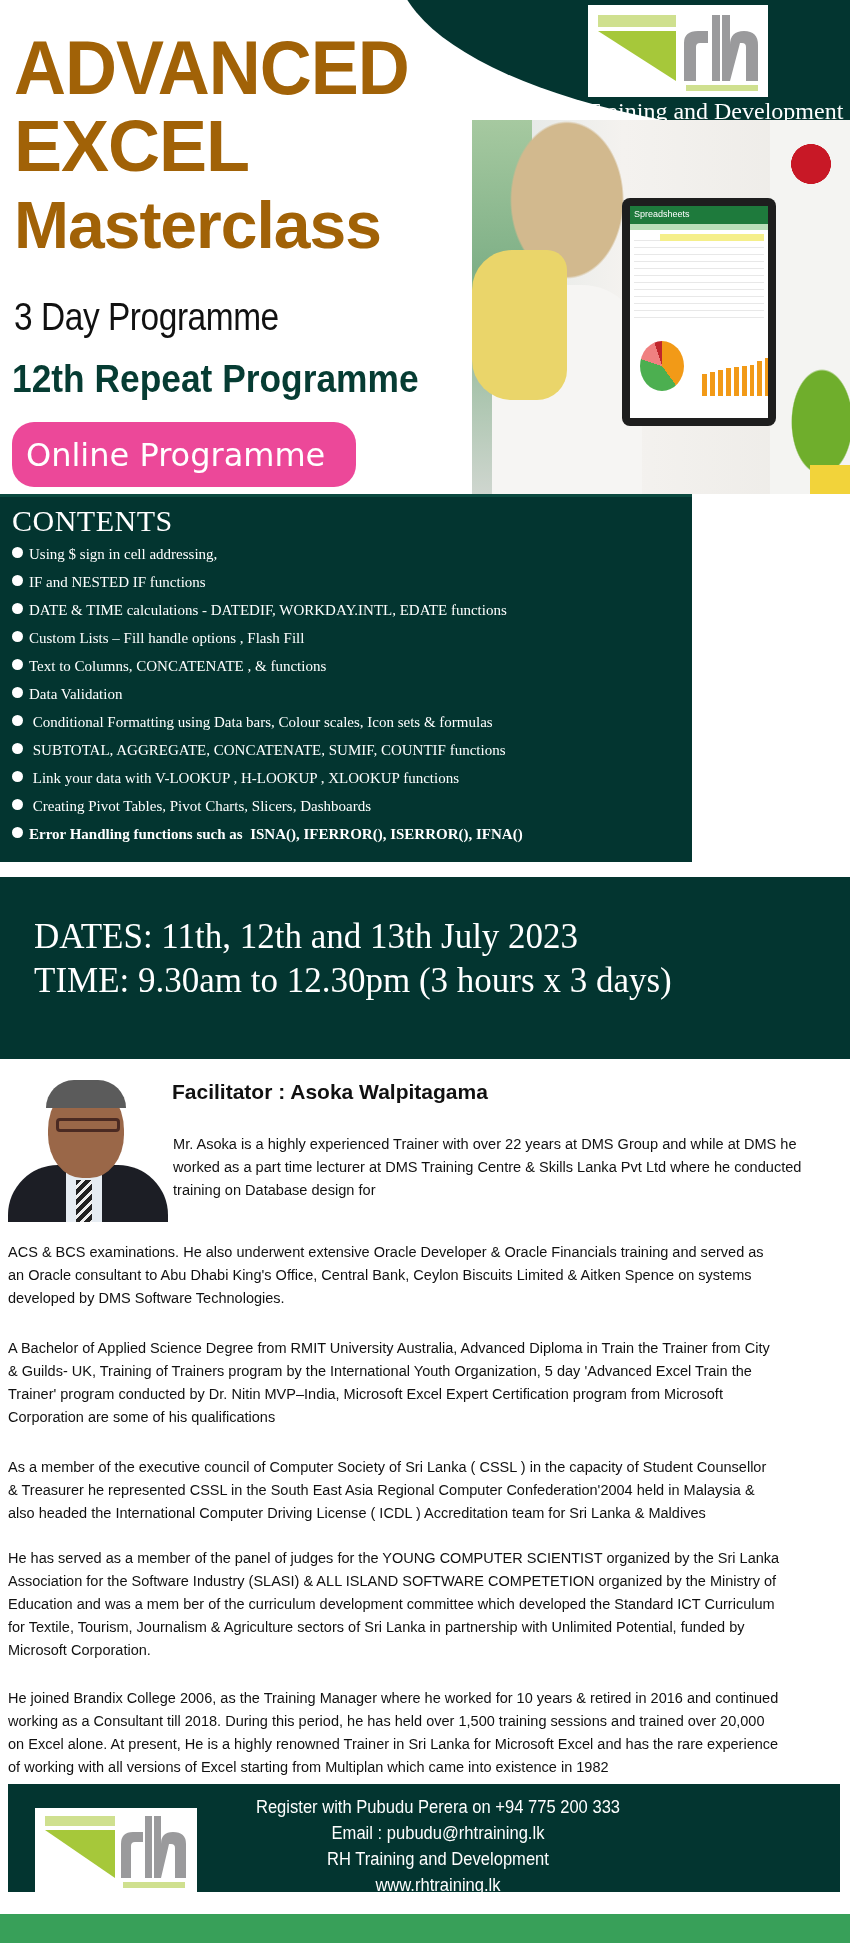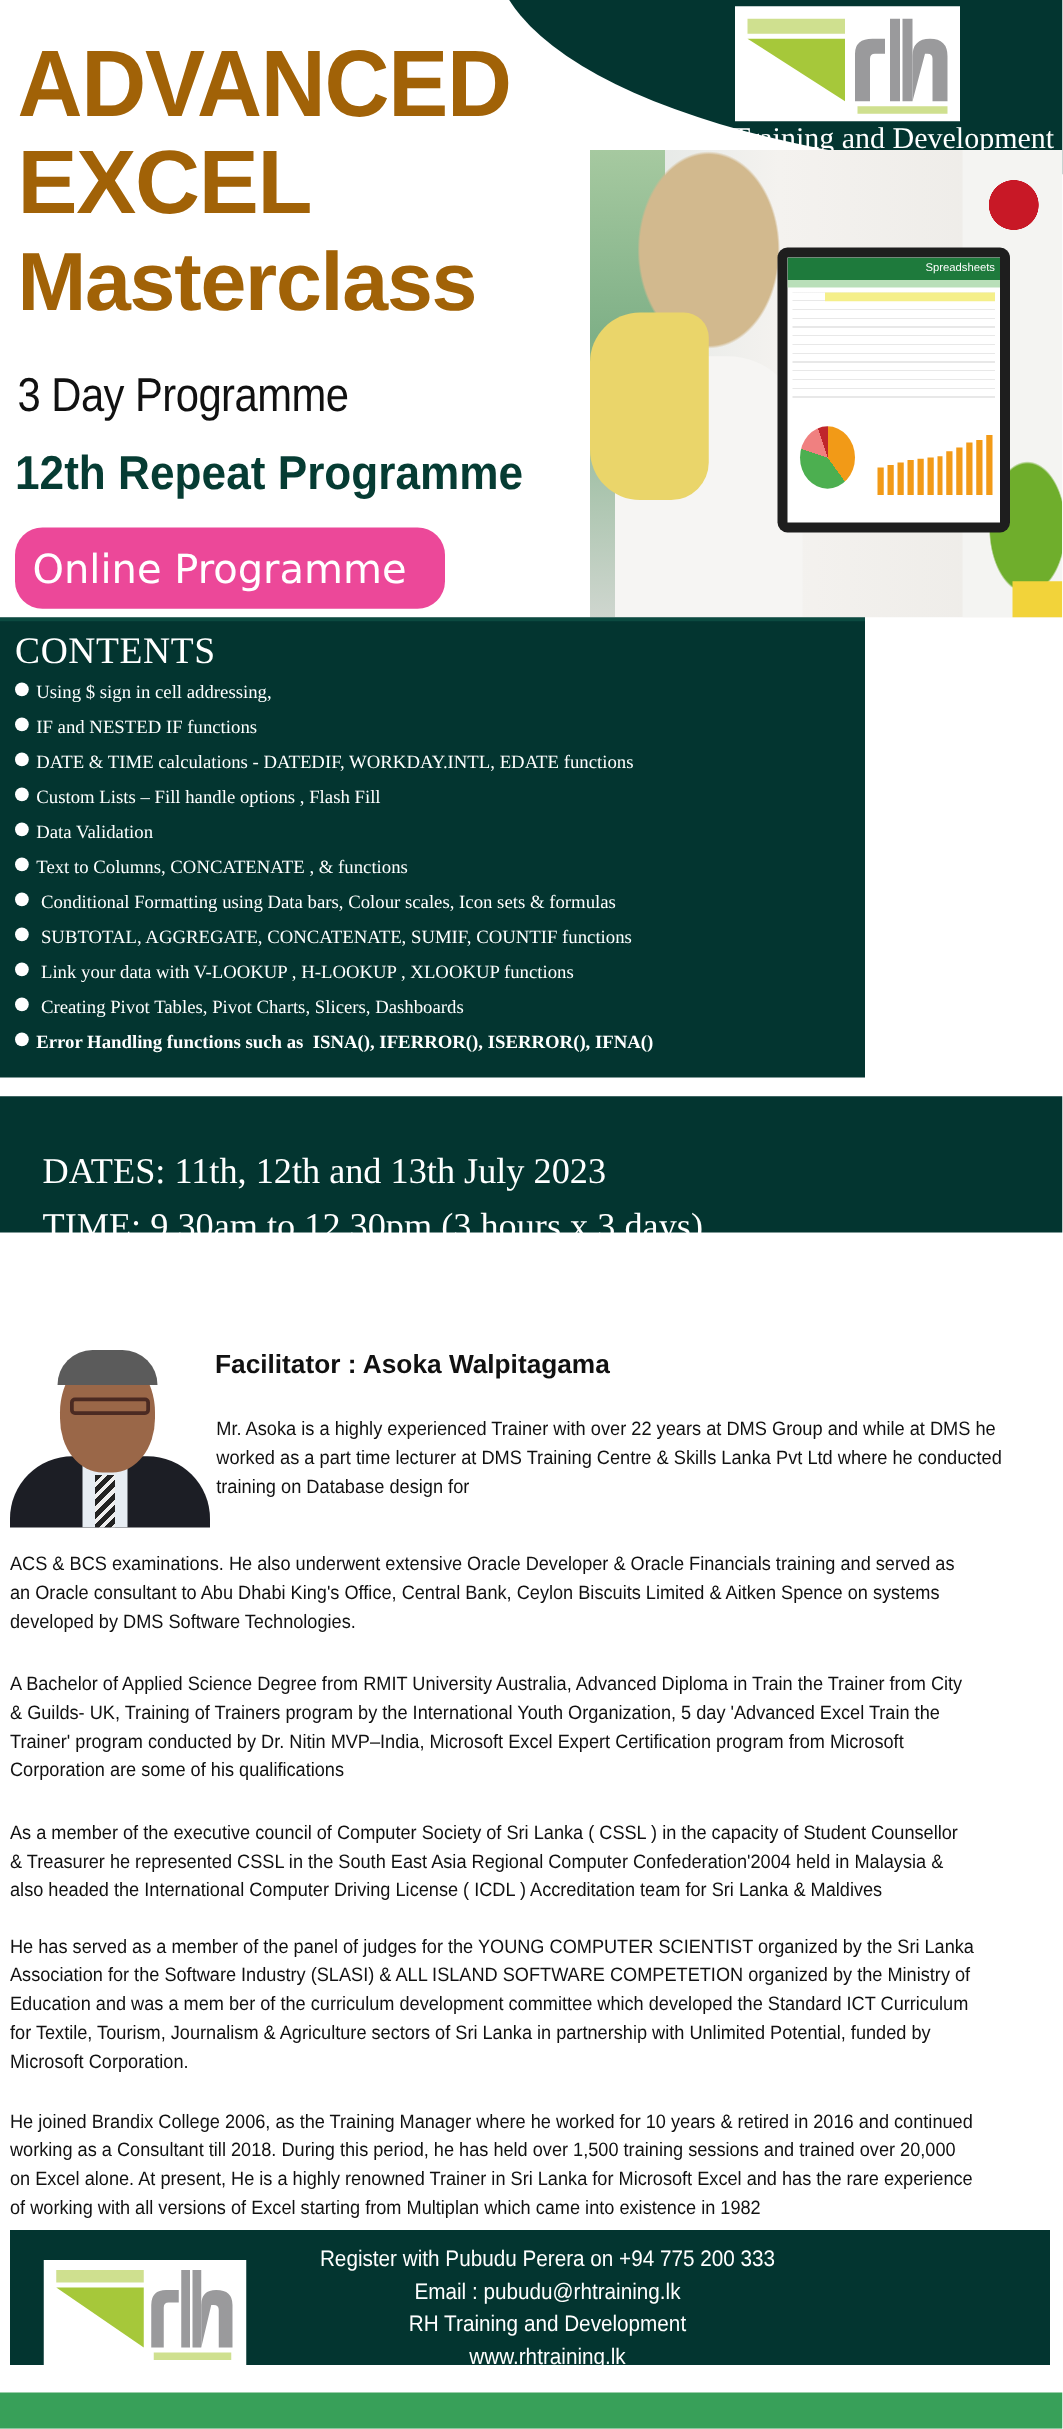--- a/index.html
+++ b/index.html
@@ -23,40 +23,40 @@
 
   .photo { position: absolute; left: 472px; top: 120px; width: 378px; height: 374px; overflow: hidden; background: linear-gradient(90deg,#dfe5e3 0%, #f4f2ef 40%, #eceae6 100%); }
   .photo .shelf { position:absolute; left:0; top:0; width: 60px; height: 374px; background: linear-gradient(180deg,#a6c9a0,#7fb087 40%, #cfd6cf); }
   .photo .wall { position:absolute; right:0; top:0; width: 80px; height: 374px; background: #f4f4f2; }
   .photo .flower { position:absolute; right: 14px; top: 20px; width: 50px; height: 60px; background: radial-gradient(circle at 50% 40%, #c81826 0 45%, transparent 46%); }
   .photo .pot { position:absolute; right: 0px; top: 345px; width: 40px; height: 30px; background: #f2d33a; }
   .photo .plant { position:absolute; right: 0px; top: 230px; width: 70px; height: 120px; background: radial-gradient(ellipse at 60% 60%, #6fae2c 0 50%, transparent 52%); }
   .woman-hair { position:absolute; left: 30px; top: -10px; width: 130px; height: 180px; background: radial-gradient(ellipse at 50% 50%, #d2b98e 0 60%, transparent 62%); }
   .woman-body { position:absolute; left: 20px; top: 165px; width: 150px; height: 230px; background: #f6f5f3; border-radius: 60px 60px 0 0; }
   .woman-scarf { position:absolute; left: 0px; top: 130px; width: 95px; height: 150px; background: #ead56a; border-radius: 40px 20px 30px 40px; }
-  .monitor { position: absolute; left: 150px; top: 78px; width: 186px; height: 228px; background: #1e1e1e; border-radius: 8px; padding: 8px; text-align: right; }
+  .monitor { position: absolute; left: 150px; top: 78px; width: 154px; height: 228px; background: #1e1e1e; border-radius: 8px; padding: 8px; }
   .screen { width: 100%; height: 100%; background: #fff; position: relative; overflow: hidden; }
   .screen .bar { height: 18px; background: #1e7a3c; color: #fff; font-size: 9px; padding: 3px 4px; font-family: "Liberation Sans", sans-serif; }
   .screen .ribbon { height: 6px; background: #b9dfb9; }
   .screen .grid { position:absolute; left: 4px; top: 28px; right: 4px; height: 90px; background: repeating-linear-gradient(180deg, #fff 0 6px, #e8e8e8 6px 7px); }
   .screen .hdr { position:absolute; left: 30px; top: 28px; right: 4px; height: 7px; background: #f5ef8a; }
   .screen .pie { position:absolute; left: 10px; top: 135px; width: 44px; height: 50px; border-radius: 50%; background: conic-gradient(#f29a17 0 40%, #4caf50 40% 80%, #f08080 80% 95%, #c0262c 95% 100%); }
   .screen .bars { position:absolute; left: 72px; top: 140px; width: 92px; height: 50px; display:flex; align-items:flex-end; gap: 3px; }
   .screen .bars i { display:block; width: 5px; background: #f29a17; }
 
   
   .contents { position: absolute; left: 0; top: 494px; width: 692px; height: 368px; background: #033530; border-top: 3px solid #0b4a40; padding: 7px 12px; color: #fff; }
   .contents h2 { font-family: "Liberation Serif", serif; font-weight: normal; font-size: 30px; letter-spacing: 0.5px; margin-bottom: 2px; }
   .contents ul { list-style: none; }
   .contents li { font-family: "Liberation Serif", serif; font-size: 15px; height: 28px; line-height: 28px; white-space: nowrap; }
   .contents li .dot { display: inline-block; width: 11px; height: 11px; border-radius: 50%; background: #fff; margin-right: 6px; vertical-align: 1px; }
   .contents li.bold { font-weight: bold; }
 
   
-  .dates { position: absolute; left: 0; top: 877px; width: 850px; height: 109px; background: #033530; color: #fff; padding: 38px 34px; font-family: "Liberation Serif", serif; font-size: 29px; }
+  .dates { position: absolute; left: 0; top: 877px; width: 850px; height: 182px; background: #033530; color: #fff; padding: 38px 34px; font-family: "Liberation Serif", serif; font-size: 35px; }
   .dates p { line-height: 44px; }
 
   
   .fac-photo { position: absolute; left: 8px; top: 1070px; width: 160px; height: 152px; background: #fff; overflow:hidden; }
   .fac-photo .suit { position:absolute; left:0; top: 95px; width: 160px; height: 60px; background: #1c1e25; border-radius: 50px 50px 0 0; }
   .fac-photo .shirt { position:absolute; left: 58px; top: 100px; width: 36px; height: 52px; background: #e6ecf2; }
   .fac-photo .tie { position:absolute; left: 68px; top: 110px; width: 16px; height: 42px; background: repeating-linear-gradient(135deg,#222 0 4px,#eee 4px 7px); }
   .fac-photo .head { position:absolute; left: 40px; top: 12px; width: 76px; height: 96px; background: #9a6748; border-radius: 50% 50% 45% 45%; }
   .fac-photo .hair { position:absolute; left: 38px; top: 10px; width: 80px; height: 28px; background: #5b5b5b; border-radius: 40px 40px 0 0; }
   .fac-photo .glasses { position:absolute; left: 48px; top: 48px; width: 64px; height: 14px; border: 3px solid #4b2a22; border-radius: 4px; }
@@ -137,22 +137,22 @@
   </div>
 </section>
 
 <section class="contents">
   <h2>CONTENTS</h2>
   <ul>
     <li><span class="dot"></span><span>Using $ sign in cell addressing,</span></li>
     <li><span class="dot"></span><span>IF and NESTED IF functions</span></li>
     <li><span class="dot"></span><span>DATE &amp; TIME calculations - DATEDIF, WORKDAY.INTL, EDATE functions</span></li>
     <li><span class="dot"></span><span>Custom Lists – Fill handle options , Flash Fill</span></li>
+    <li><span class="dot"></span><span>Text to Columns, CONCATENATE , &amp; functions</span></li>
     <li><span class="dot"></span><span>Data Validation</span></li>
-    <li><span class="dot"></span><span>Text to Columns, CONCATENATE , &amp; functions</span></li>
     <li><span class="dot"></span><span style="white-space:pre"> Conditional Formatting using Data bars, Colour scales, Icon sets &amp; formulas</span></li>
     <li><span class="dot"></span><span style="white-space:pre"> SUBTOTAL, AGGREGATE, CONCATENATE, SUMIF, COUNTIF functions</span></li>
     <li><span class="dot"></span><span style="white-space:pre"> Link your data with V-LOOKUP , H-LOOKUP , XLOOKUP functions</span></li>
     <li><span class="dot"></span><span style="white-space:pre"> Creating Pivot Tables, Pivot Charts, Slicers, Dashboards</span></li>
     <li class="bold"><span class="dot"></span><span style="white-space:pre">Error Handling functions such as  ISNA(), IFERROR(), ISERROR(), IFNA()</span></li>
   </ul>
 </section>
 
 <section class="dates">
   <p>DATES: 11th, 12th and 13th July 2023</p>

